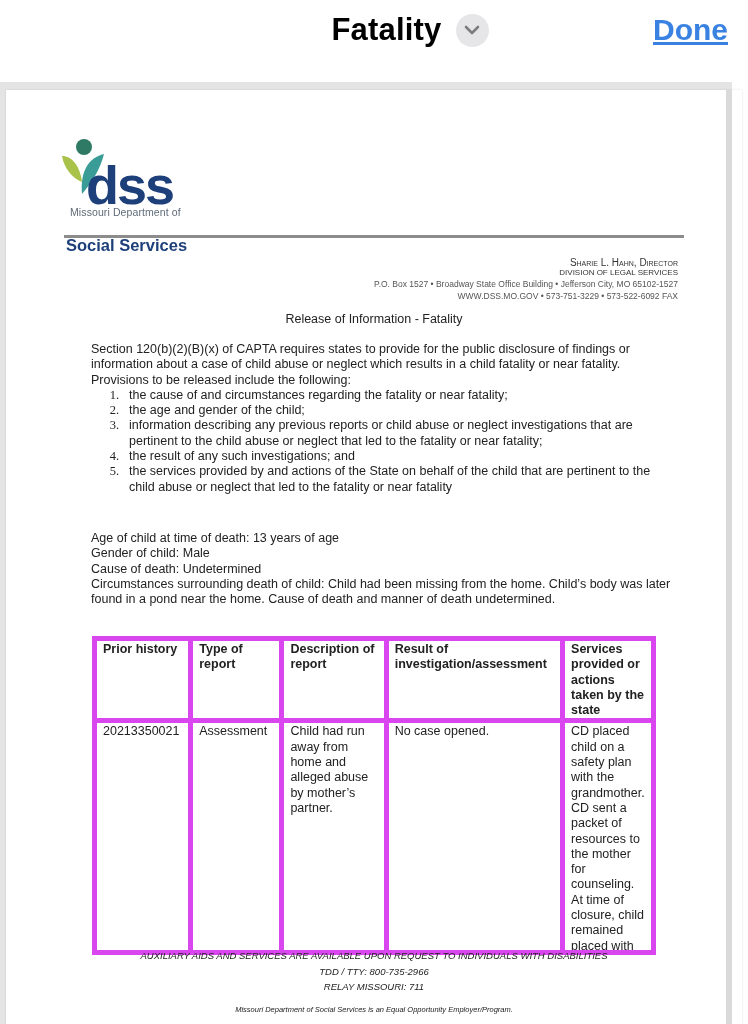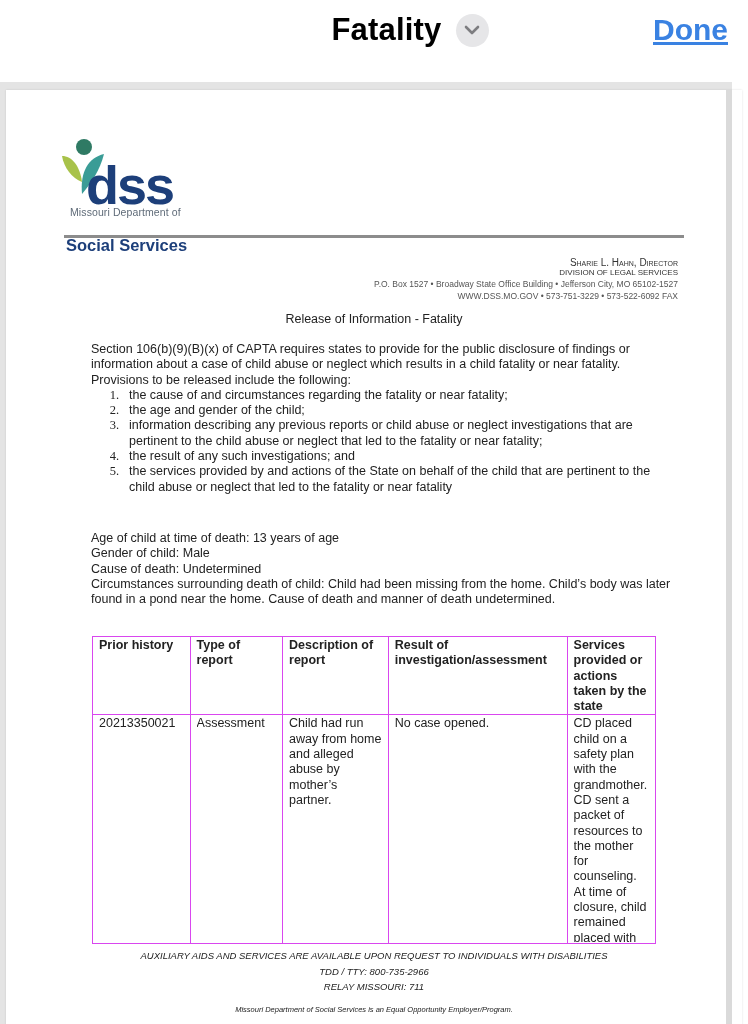--- a/index.html
+++ b/index.html
@@ -85,21 +85,21 @@
     ol.provisions .txt { flex: 1; }
 
     .facts { top: 441px; }
 
     
     table.history {
       position: absolute; left: 86px; top: 546px; width: 564px;
       border-collapse: collapse; font-size: 12.5px; line-height: 15.3px; color: #222;
     }
     table.history th, table.history td {
-      border: 1px solid #d946ef; vertical-align: top; text-align: left;
+      border: 5px solid #d946ef; vertical-align: top; text-align: left;
       padding: 1px 6px 0 6px;
     }
     table.history th { font-weight: 700; height: 76px; }
     table.history td { height: 229px; }
     .c1 { width: 96px; } .c2 { width: 91px; } .c3 { width: 104px; } .c4 { width: 176px; } .c5 { width: 87px; }
     .cell-clip { overflow: hidden; max-height: 226px; }
 
     
     .foot { position: absolute; left: 0; width: 736px; text-align: center; color: #222; font-style: italic; }
     .foot-1 { top: 860px; font-size: 9.5px; }
@@ -136,21 +136,21 @@
     <div class="header-rule"></div>
 
     <div class="lh lh-2">Sharie L. Hahn, Director</div>
     <div class="lh lh-3">DIVISION OF LEGAL SERVICES</div>
     <div class="lh lh-4">P.O. Box 1527 • Broadway State Office Building • Jefferson City, MO 65102-1527</div>
     <div class="lh lh-5">WWW.DSS.MO.GOV • 573-751-3229 • 573-522-6092 FAX</div>
 
     <div class="doc-title">Release of Information - Fatality</div>
 
     <div class="body-text intro">
-      <p>Section 106(b)(9)(B)(x) of CAPTA requires states to provide for the public disclosure of findings or information about a case of child abuse or neglect which results in a child fatality or near fatality. Provisions to be released include the following:</p>
+      <p>Section 120(b)(2)(B)(x) of CAPTA requires states to provide for the public disclosure of findings or information about a case of child abuse or neglect which results in a child fatality or near fatality. Provisions to be released include the following:</p>
       <ol class="provisions">
         <li>
             <span class="num">1.</span>
             <span class="txt">the cause of and circumstances regarding the fatality or near fatality;</span>
           </li>
         <li>
             <span class="num">2.</span>
             <span class="txt">the age and gender of the child;</span>
           </li>
         <li>

